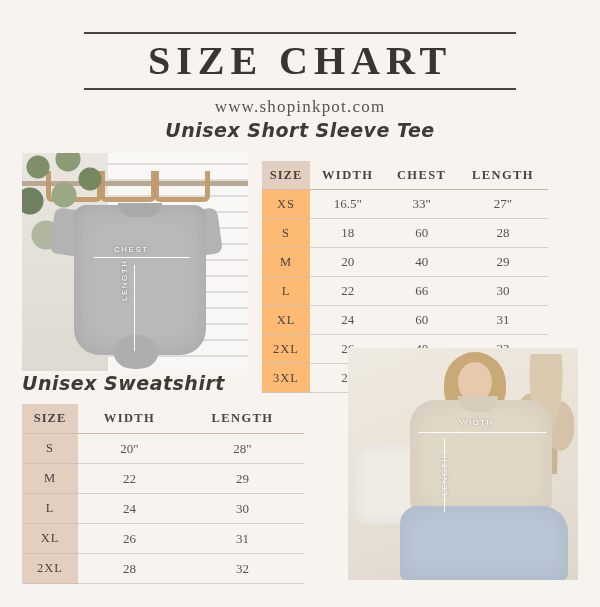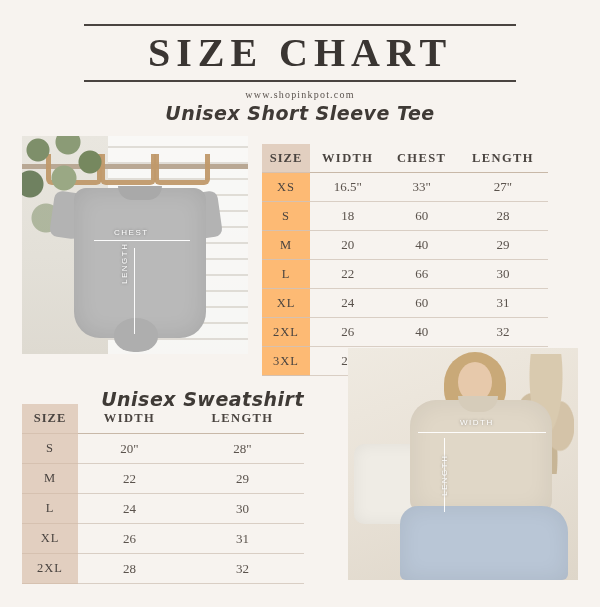--- a/index.html
+++ b/index.html
@@ -20,42 +20,42 @@
     position: relative;
     width: 600px;
     height: 607px;
     box-sizing: border-box;
     padding: 0;
   }
 
   
   .header {
     text-align: center;
-    padding-top: 24px;
+    padding-top: 32px;
   }
   .rule {
     width: 432px;
     height: 2px;
     background: #4a4440;
     margin: 0 auto;
   }
   .rule.top { margin-bottom: 4px; }
   .rule.bottom { margin-top: 2px; }
   .title {
     font-family: "Liberation Serif", serif;
     font-size: 40px;
     letter-spacing: 6px;
     font-weight: 700;
     color: #3a3532;
     line-height: 1.05;
     padding: 2px 0 4px 0;
   }
   .website {
     font-family: "Liberation Serif", serif;
-    font-size: 10px;
+    font-size: 17px;
     letter-spacing: 1.2px;
     color: #5b534e;
     padding-top: 7px;
   }
 
   
   .script-heading {
     font-family: "DejaVu Sans", sans-serif;
     font-style: italic;
     font-weight: 700;
@@ -228,23 +228,23 @@
   }
   .tbl1 thead .sizecol {
     background: #e2cfc0;
     font-weight: 700;
   }
 
   
   .sec2-heading {
     position: absolute;
     left: 22px;
-    top: 388px;
+    top: 372px;
     width: 282px;
-    text-align: right;
+    text-align: left;
   }
   .tbl2 {
     position: absolute;
     left: 22px;
     top: 404px;
     width: 282px;
   }
   .tbl2 td, .tbl2 th {
     height: 27px;
     font-size: 13px;

